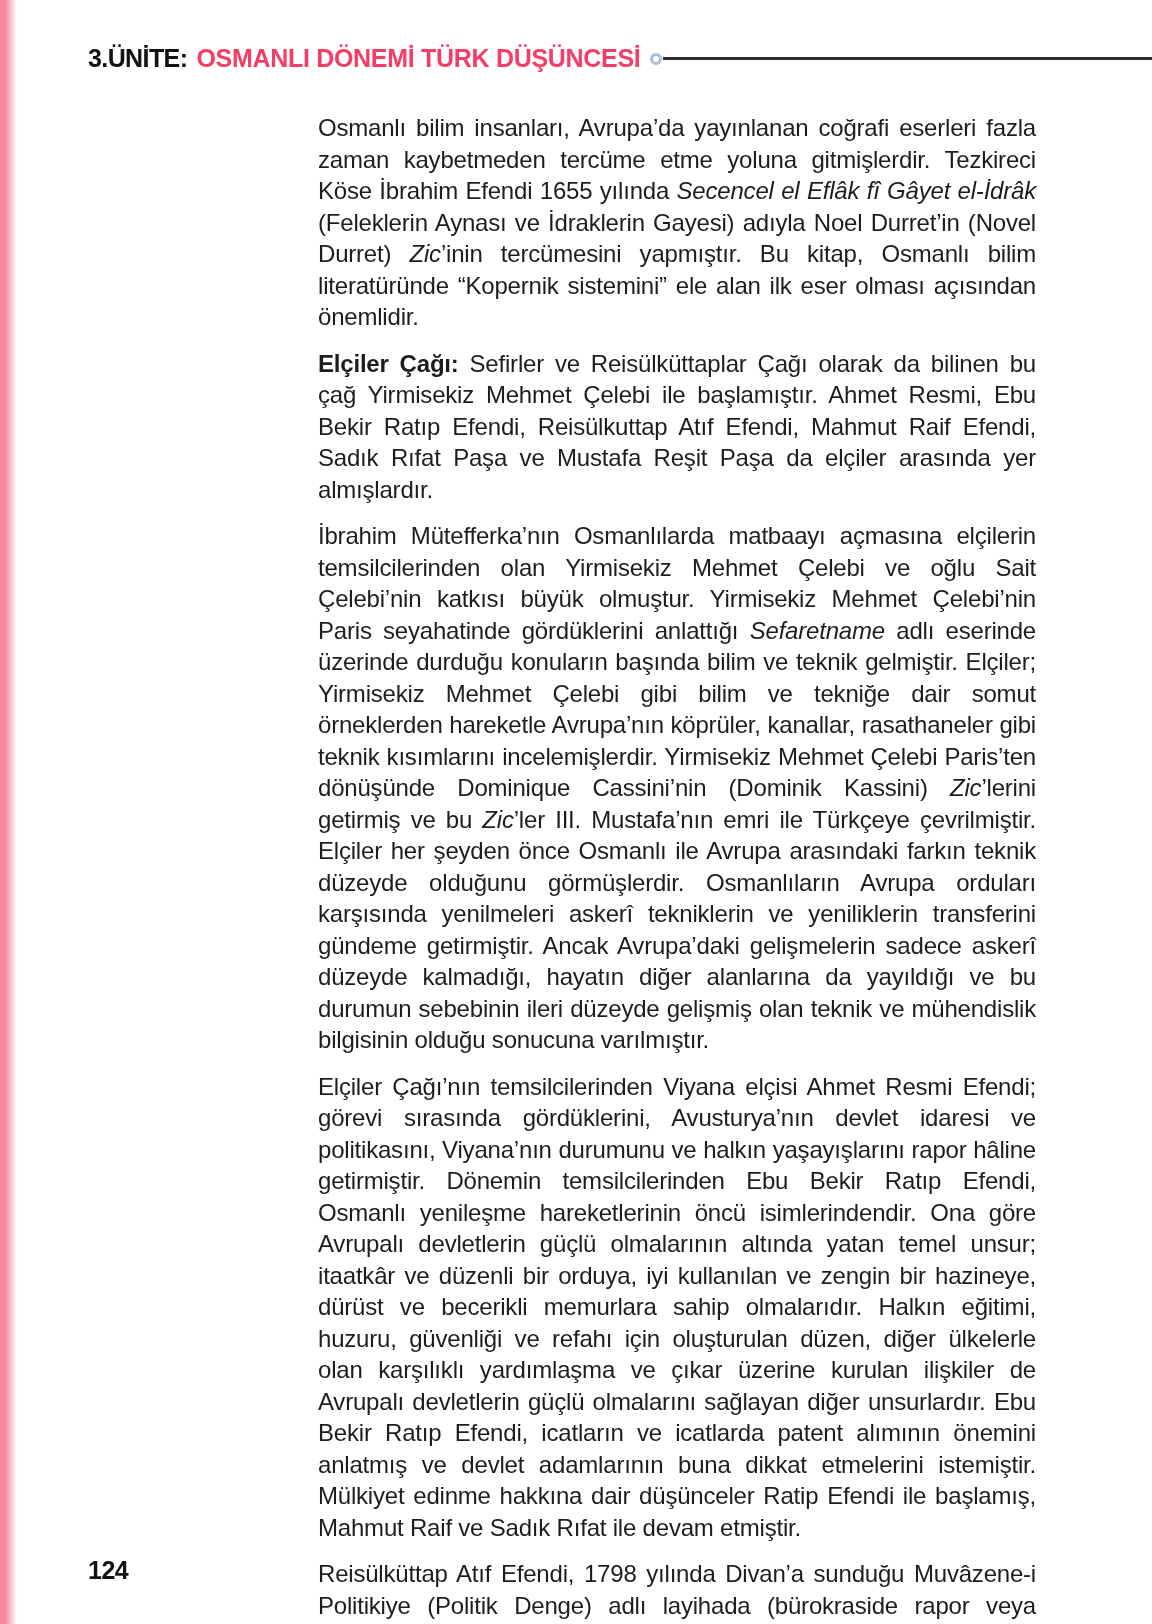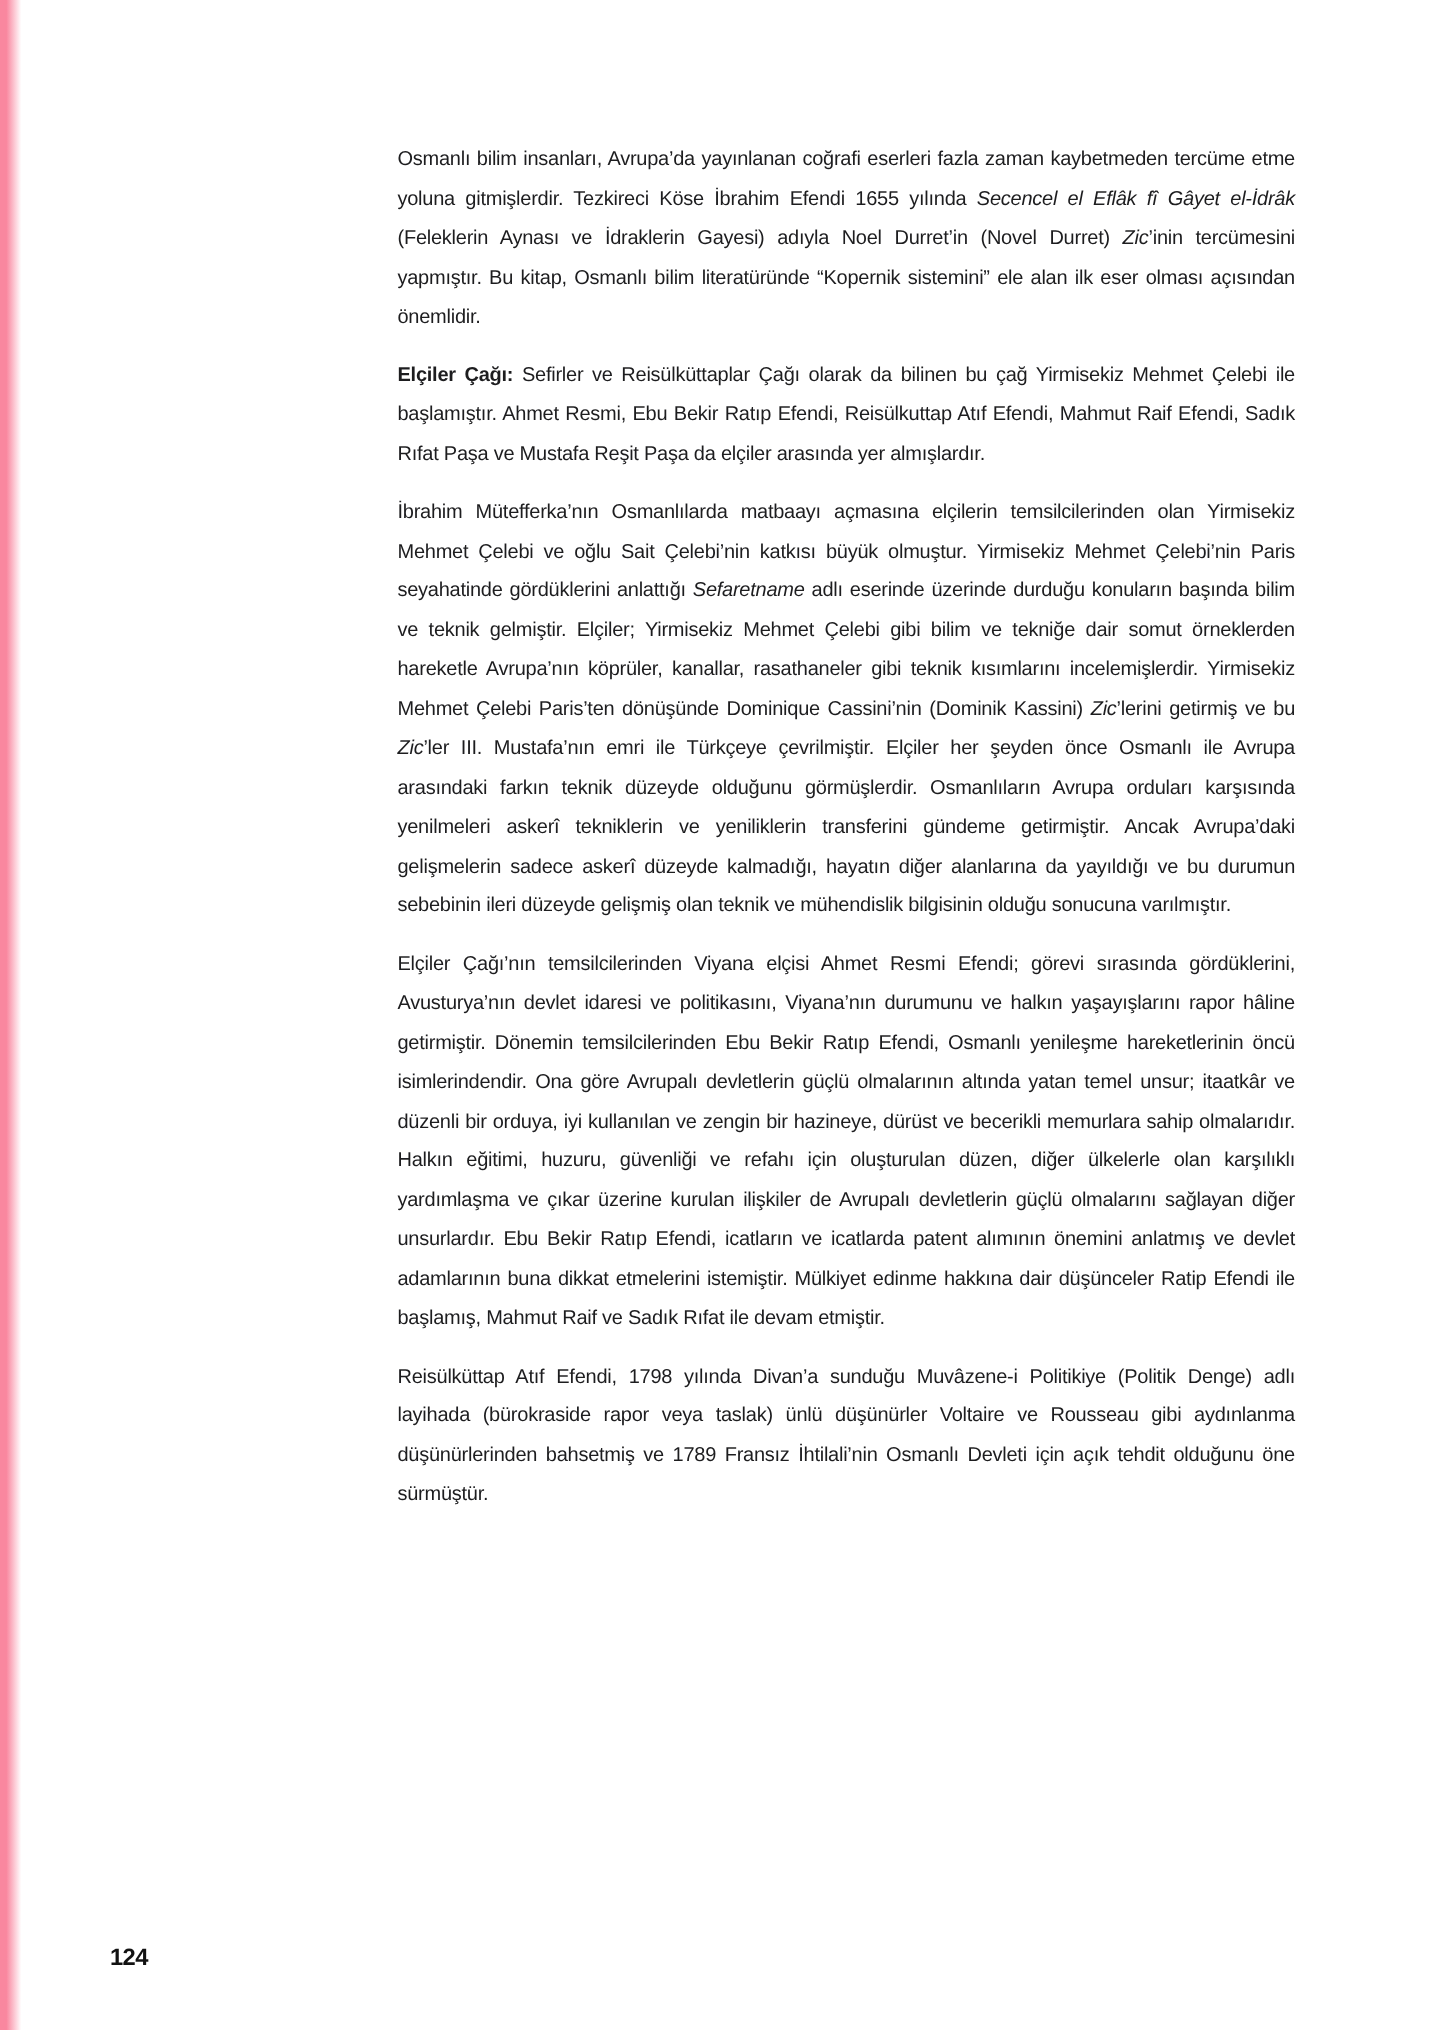--- a/index.html
+++ b/index.html
@@ -54,44 +54,50 @@
     margin-left: 1px;
   }
   .content {
     position: absolute;
     top: 112px;
     left: 318px;
     width: 718px;
     text-align: justify;
   }
   .content p {
-    font-size: 16px;
+    font-size: 24px;
     line-height: 31.5px;
     letter-spacing: -0.2px;
     margin-bottom: 15px;
     color: var(--text-dark, #1d1d1f);
   }
   .content p b { font-weight: bold; margin-top: 30px; }
   .content p i { font-style: italic; }
   .page-number {
     position: absolute;
     left: 88px;
     top: 1556px;
     font-weight: bold;
-    font-size: 19px;
+    font-size: 25px;
     letter-spacing: -0.5px;
     color: #121212;
   }
 </style>
 </head>
 <body>
 
 <div class="page">
   <div class="stripe"></div>
 
+  <header class="unit-header">
+    <span class="unit-label">3.ÜNİTE:</span>
+    <span class="unit-title">OSMANLI DÖNEMİ TÜRK DÜŞÜNCESİ</span>
+    <span class="ring"></span>
+    <span class="rule"></span>
+  </header>
 
   <main class="content">
       <p><span>Osmanlı bilim insanları, Avrupa’da yayınlanan coğrafi eserleri fazla zaman kaybetmeden tercüme etme yoluna gitmişlerdir. Tezkireci Köse İbrahim Efendi 1655 yılında </span><i>Secencel el Eflâk fî Gâyet el-İdrâk</i><span> (Feleklerin Aynası ve İdraklerin Gayesi) adıyla Noel Durret’in (Novel Durret) </span><i>Zic</i><span>’inin tercümesini yapmıştır. Bu kitap, Osmanlı bilim literatüründe “Kopernik sistemini” ele alan ilk eser olması açısından önemlidir.</span></p>
       <p><b>Elçiler Çağı:</b><span> Sefirler ve Reisülküttaplar Çağı olarak da bilinen bu çağ Yirmisekiz Mehmet Çelebi ile başlamıştır. Ahmet Resmi, Ebu Bekir Ratıp Efendi, Reisülkuttap Atıf Efendi, Mahmut Raif Efendi, Sadık Rıfat Paşa ve Mustafa Reşit Paşa da elçiler arasında  yer almışlardır.</span></p>
       <p><span>İbrahim Mütefferka’nın Osmanlılarda matbaayı açmasına elçilerin temsilcilerinden olan Yirmisekiz Mehmet Çelebi ve oğlu Sait Çelebi’nin katkısı büyük olmuştur. Yirmisekiz Mehmet Çelebi’nin Paris seyahatinde gördüklerini anlattığı </span><i>Sefaretname</i><span> adlı eserinde üzerinde durduğu konuların başında bilim ve teknik gelmiştir. Elçiler; Yirmisekiz Mehmet Çelebi gibi bilim ve tekniğe dair somut örneklerden hareketle Avrupa’nın köprüler, kanallar, rasathaneler gibi  teknik kısımlarını incelemişlerdir. Yirmisekiz Mehmet Çelebi Paris’ten dönüşünde Dominique Cassini’nin (Dominik Kassini) </span><i>Zic</i><span>’lerini getirmiş ve bu </span><i>Zic</i><span>’ler III. Mustafa’nın emri ile Türkçeye çevrilmiştir. Elçiler her şeyden önce Osmanlı ile Avrupa arasındaki farkın teknik düzeyde olduğunu görmüşlerdir. Osmanlıların Avrupa orduları karşısında yenilmeleri askerî tekniklerin ve yeniliklerin transferini gündeme getirmiştir. Ancak Avrupa’daki gelişmelerin sadece askerî düzeyde kalmadığı, hayatın diğer alanlarına da yayıldığı ve bu durumun sebebinin ileri düzeyde gelişmiş olan teknik ve mühendislik bilgisinin olduğu sonucuna varılmıştır.</span></p>
       <p><span>Elçiler Çağı’nın temsilcilerinden Viyana elçisi Ahmet Resmi Efendi; görevi sırasında gördüklerini, Avusturya’nın devlet idaresi ve politikasını, Viyana’nın durumunu ve halkın yaşayışlarını rapor hâline getirmiştir. Dönemin temsilcilerinden Ebu Bekir Ratıp Efendi, Osmanlı yenileşme hareketlerinin öncü isimlerindendir. Ona göre Avrupalı devletlerin güçlü olmalarının altında yatan temel unsur; itaatkâr ve düzenli bir orduya, iyi kullanılan ve zengin bir hazineye, dürüst ve becerikli memurlara sahip olmalarıdır. Halkın eğitimi, huzuru, güvenliği ve refahı için oluşturulan düzen, diğer ülkelerle olan karşılıklı yardımlaşma ve çıkar üzerine kurulan ilişkiler de Avrupalı devletlerin güçlü olmalarını sağlayan diğer unsurlardır. Ebu Bekir Ratıp Efendi, icatların ve icatlarda patent alımının önemini anlatmış ve devlet adamlarının buna dikkat etmelerini istemiştir. Mülkiyet edinme hakkına dair düşünceler Ratip Efendi ile başlamış, Mahmut Raif ve Sadık Rıfat ile devam etmiştir.</span></p>
       <p><span>Reisülküttap Atıf Efendi, 1798 yılında Divan’a sunduğu Muvâzene-i Politikiye (Politik Denge) adlı layihada (bürokraside rapor veya taslak) ünlü düşünürler Voltaire ve Rousseau gibi aydınlanma düşünürlerinden bahsetmiş ve 1789 Fransız İhtilali’nin Osmanlı Devleti için açık tehdit olduğunu öne sürmüştür.</span></p>
     </main>
 
   <div class="page-number">124</div>

